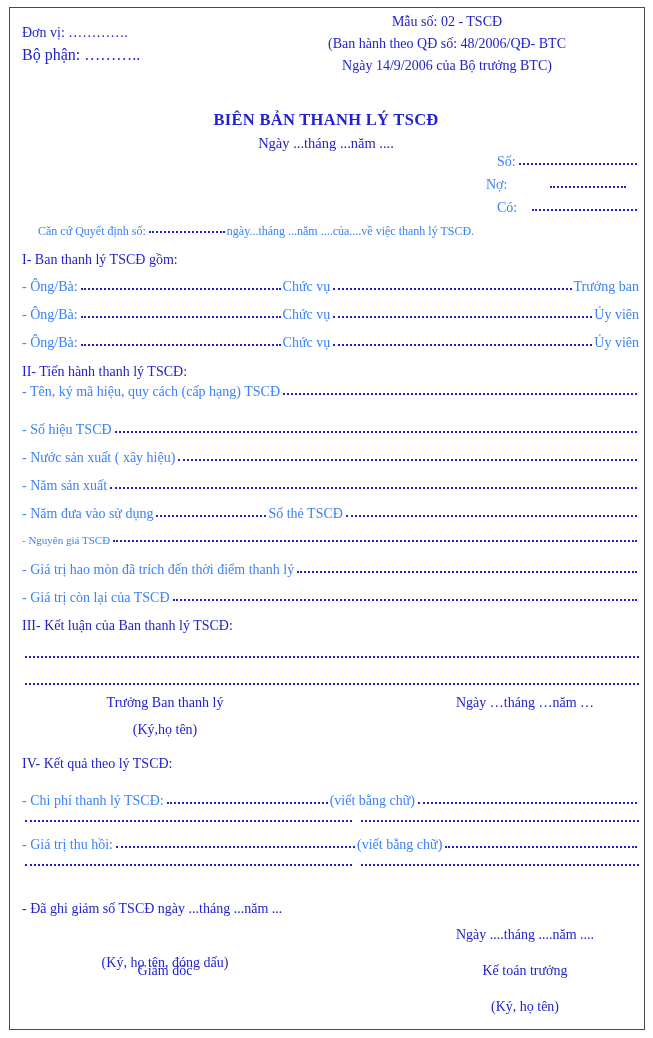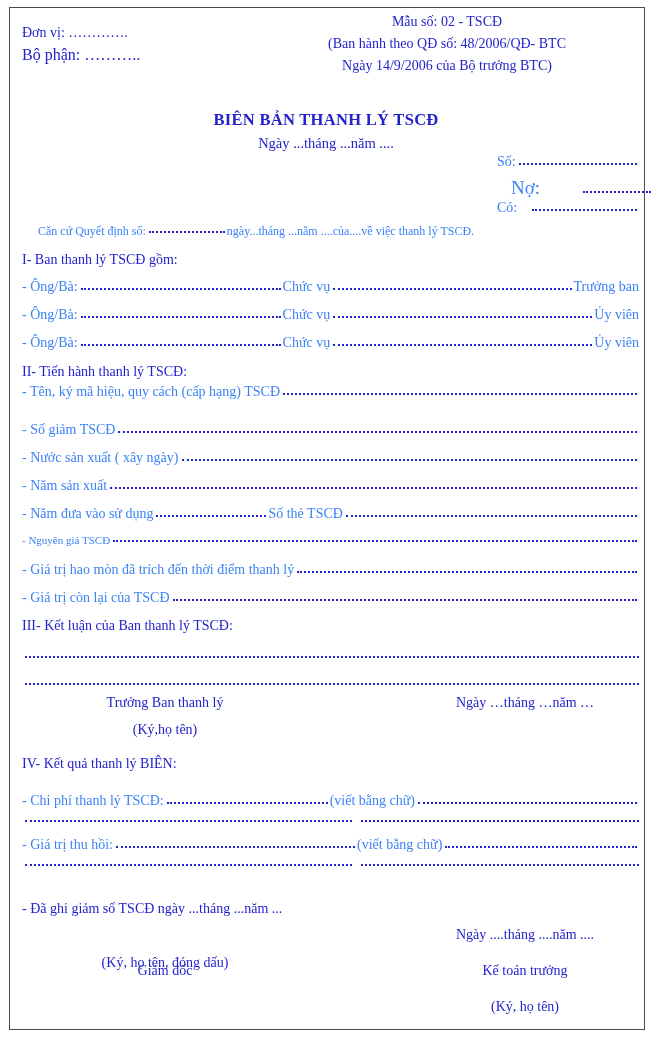--- a/index.html
+++ b/index.html
@@ -93,21 +93,21 @@
       <div class="t c" style="left:437px; top:29px; font-size:14px;">(Ban hành theo QĐ số: 48/2006/QĐ- BTC</div>
       <div class="t c" style="left:437px; top:51px; font-size:14px;">Ngày 14/9/2006 của Bộ trưởng BTC)</div>
 
       <div class="t b c" style="left:316px; top:104px; font-size:16.5px; letter-spacing:0.3px;">BIÊN BẢN THANH LÝ TSCĐ</div>
       <div class="t c" style="left:316px; top:128px; font-size:14.5px;">Ngày ...tháng ...năm ....</div>
 
       <div class="row" style="left:487px; top:147px; width:142px; font-size:14px;">
         <span class="lbl">Số:</span>
         <span class="fill"></span>
       </div>
-      <div class="row" style="left:501px; top:170px; width:142px; font-size:19px;gap:40px;">
+      <div class="row" style="left:476px; top:170px; width:142px; font-size:14px;gap:40px;">
         <span class="lbl">Nợ:</span>
         <span class="fill"></span>
       </div>
       <div class="row" style="left:487px; top:193px; width:142px; font-size:14px;gap:12px;">
         <span class="lbl">Có:</span>
         <span class="fill"></span>
       </div>
 
       <div class="row" style="left:28px; top:217px; font-size:12px;">
         <span class="lbl">Căn cứ Quyết định số:</span>
@@ -142,26 +142,26 @@
       </div>
 
       <div class="t" style="left:12px; top:357px; font-size:14px;">II- Tiến hành thanh lý TSCĐ:</div>
 
       <div class="row" style="left:12px; top:377px; width:617px; font-size:14px;">
         <span class="lbl">- Tên, ký mã hiệu, quy cách (cấp hạng) TSCĐ</span>
         <span class="fill"></span>
       </div>
 
       <div class="row" style="left:12px; top:415px; width:617px; font-size:14px;">
-        <span class="lbl">- Số giảm TSCĐ</span>
+        <span class="lbl">- Số hiệu TSCĐ</span>
         <span class="fill"></span>
       </div>
 
       <div class="row" style="left:12px; top:443px; width:617px; font-size:14px;">
-        <span class="lbl">- Nước sản xuất ( xây ngày)</span>
+        <span class="lbl">- Nước sản xuất ( xây hiệu)</span>
         <span class="fill"></span>
       </div>
 
       <div class="row" style="left:12px; top:471px; width:617px; font-size:14px;">
         <span class="lbl">- Năm sản xuất</span>
         <span class="fill"></span>
       </div>
 
       <div class="row" style="left:12px; top:499px; width:617px; font-size:14px;">
         <span class="lbl">- Năm đưa vào sử dụng</span>
@@ -187,21 +187,21 @@
 
       <div class="t" style="left:12px; top:611px; font-size:14px;">III- Kết luận của Ban thanh lý TSCĐ:</div>
 
       <div class="dots" style="left:15px; top:648px; width:614px;"></div>
       <div class="dots" style="left:15px; top:675px; width:614px;"></div>
 
       <div class="t c" style="left:155px; top:688px; font-size:14px;">Trưởng Ban thanh lý</div>
       <div class="t c" style="left:155px; top:715px; font-size:14px;">(Ký,họ tên)</div>
       <div class="t c" style="left:515px; top:688px; font-size:14px;">Ngày …tháng …năm …</div>
 
-      <div class="t" style="left:12px; top:749px; font-size:14px;">IV- Kết quả thanh lý BIÊN:</div>
+      <div class="t" style="left:12px; top:749px; font-size:14px;">IV- Kết quả theo lý TSCĐ:</div>
 
       <div class="row" style="left:12px; top:786px; width:617px; font-size:14px;">
         <span class="lbl">- Chi phí thanh lý TSCĐ:</span>
         <span class="fillfix" style="width:161px;"></span>
         <span class="lbl">(viết bằng chữ)</span>
         <span class="fill"></span>
       </div>
       <div class="dots" style="left:15px; top:812px; width:327px;"></div>
       <div class="dots" style="left:351px; top:812px; width:278px;"></div>
 

